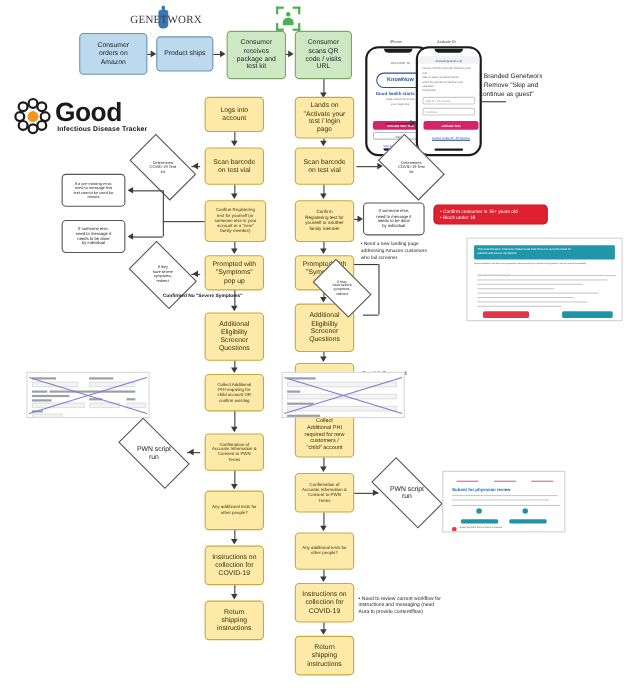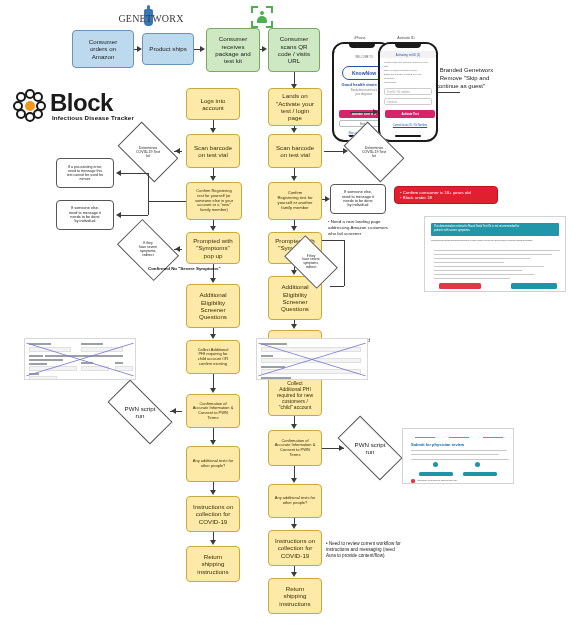--- a/index.html
+++ b/index.html
@@ -179,21 +179,21 @@
       <div class="petal" style="left:11px; top:-1px;"></div>
       <div class="petal" style="left:19px; top:2px;"></div>
       <div class="petal" style="left:22px; top:11px;"></div>
       <div class="petal" style="left:19px; top:19px;"></div>
       <div class="petal" style="left:11px; top:22px;"></div>
       <div class="petal" style="left:2px;  top:19px;"></div>
       <div class="petal" style="left:-1px; top:11px;"></div>
       <div class="petal" style="left:2px;  top:2px;"></div>
       <div class="core"></div>
     </div>
-    <div class="awordmark">Block</div>
+    <div class="awordmark">Good</div>
     <div class="atag">Infectious Disease Tracker</div>
   </div>
 
   <div class="node blue" style="left:72px; top:30px; width:62px; height:38px; font-size:6.2px;">Consumer
 orders on
 Amazon</div>
   <div class="node blue" style="left:142px; top:33px; width:52px; height:32px; font-size:6.2px;">Product ships</div>
   <div class="node green" style="left:206px; top:28px; width:54px; height:44px; font-size:6.2px;">Consumer
 receives
 package and

